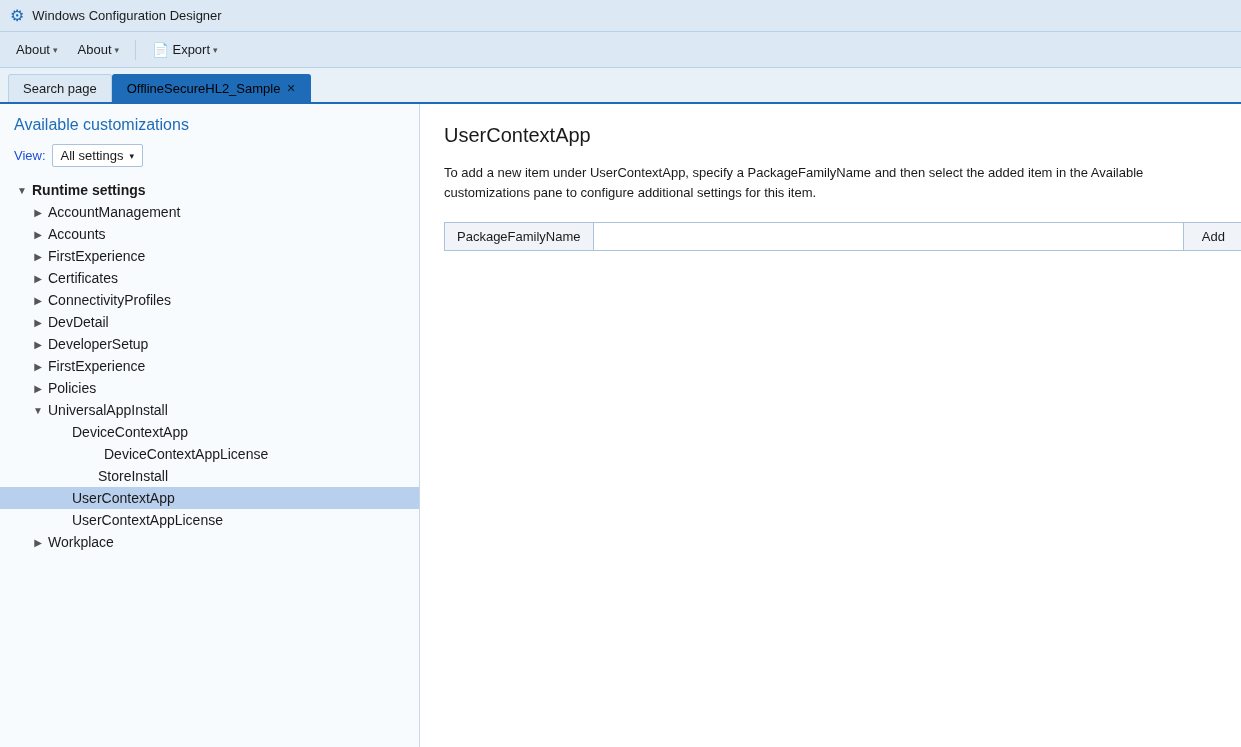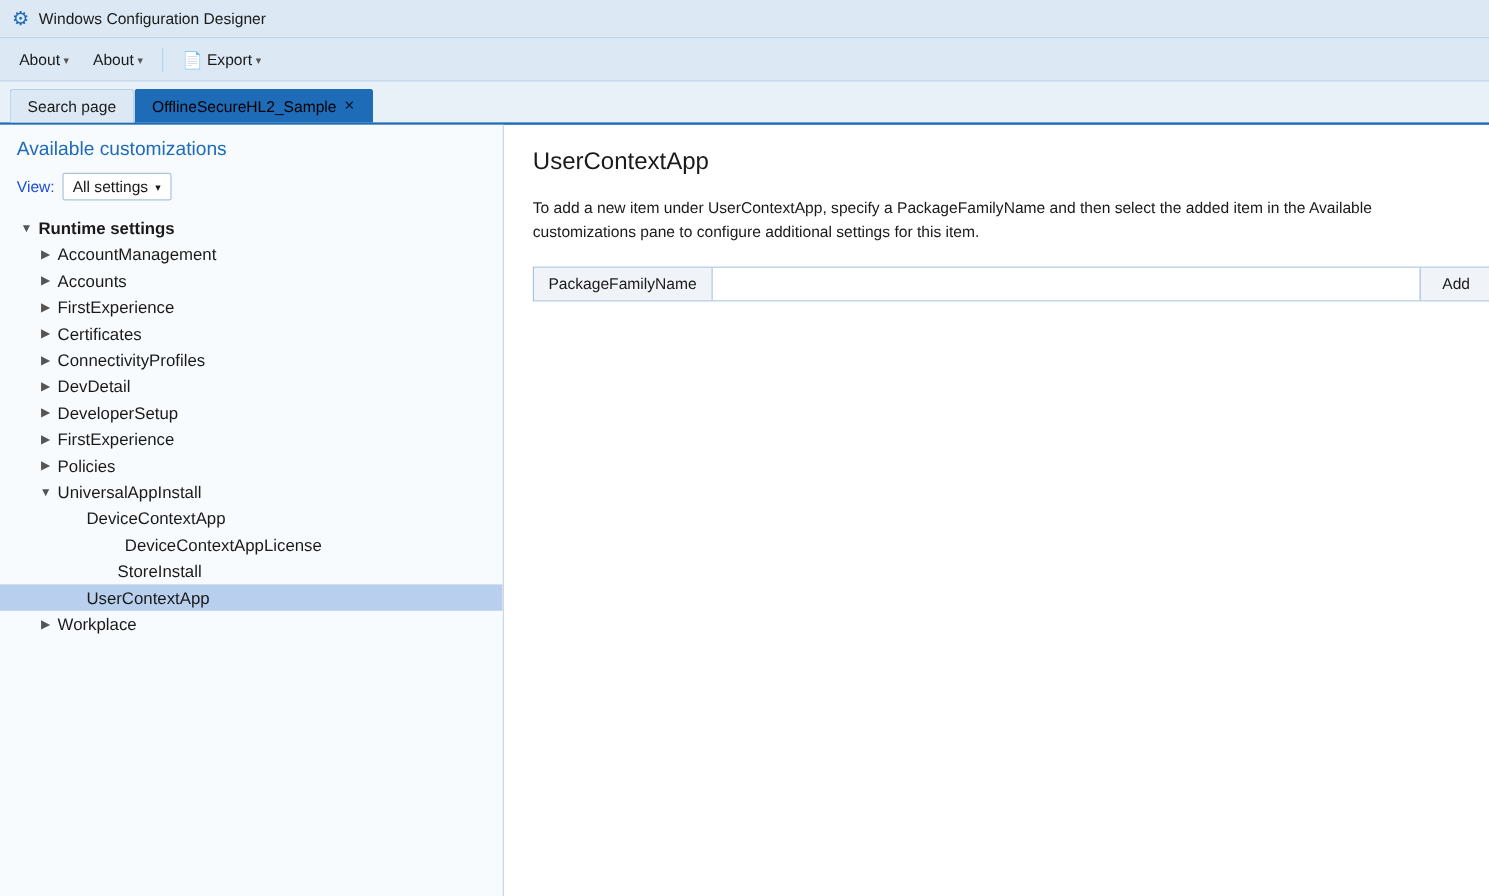--- a/index.html
+++ b/index.html
@@ -310,20 +310,24 @@
           <span class="tree-expand" style="font-size: 10px; color: rgb(85, 85, 85); width: 16px; display: inline-block;"></span>
           <span class="tree-label">DeviceContextAppLicense</span>
         </div>
         <div class="tree-item" style="padding-left: 80px;">
           <span class="tree-expand" style="font-size: 10px; color: rgb(85, 85, 85); width: 16px; display: inline-block;"></span>
           <span class="tree-label">StoreInstall</span>
         </div>
         <div class="tree-item selected" style="padding-left: 54px;">
           <span class="tree-expand" style="font-size: 10px; color: rgb(85, 85, 85); width: 16px; display: inline-block;"></span>
           <span class="tree-label">UserContextApp</span>
+        </div>
+        <div class="tree-item" style="padding-left: 54px;">
+          <span class="tree-expand" style="font-size: 10px; color: rgb(85, 85, 85); width: 16px; display: inline-block;"></span>
+          <span class="tree-label">UserContextAppLicense</span>
         </div>
         <div class="tree-item" style="padding-left: 30px;">
           <span class="tree-expand" style="font-size: 10px; color: rgb(85, 85, 85); width: 16px; display: inline-block;">▶</span>
           <span class="tree-label">Workplace</span>
         </div>
       </div>
   </div>
 
   <div id="right-panel">
     <div id="section-title">UserContextApp</div>

